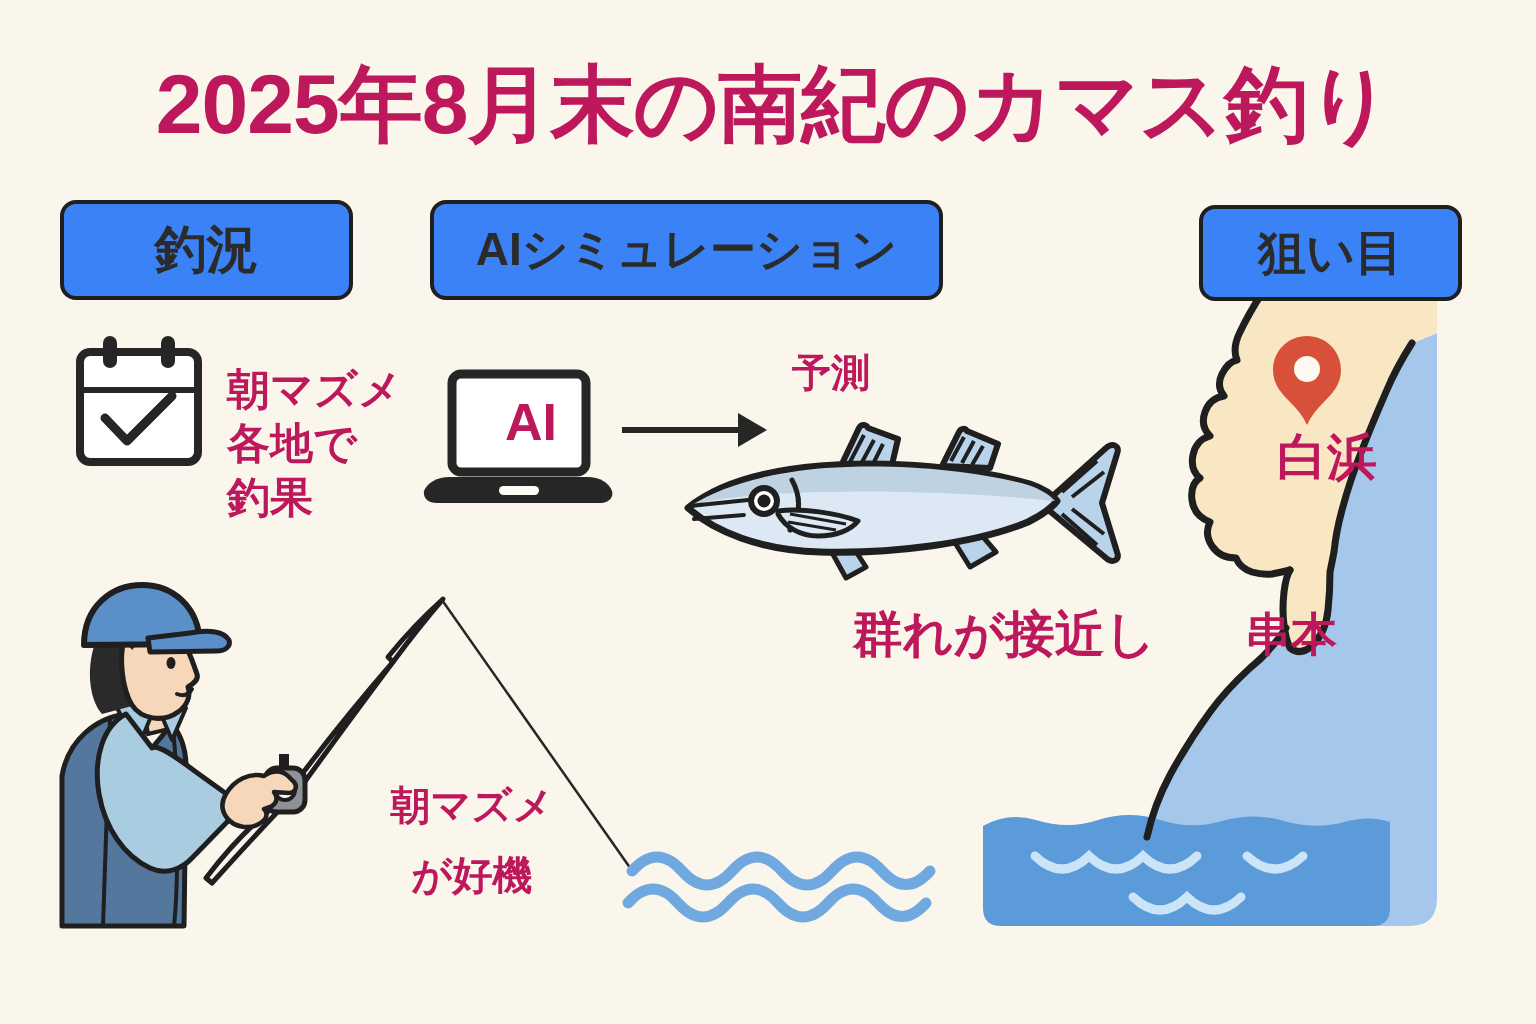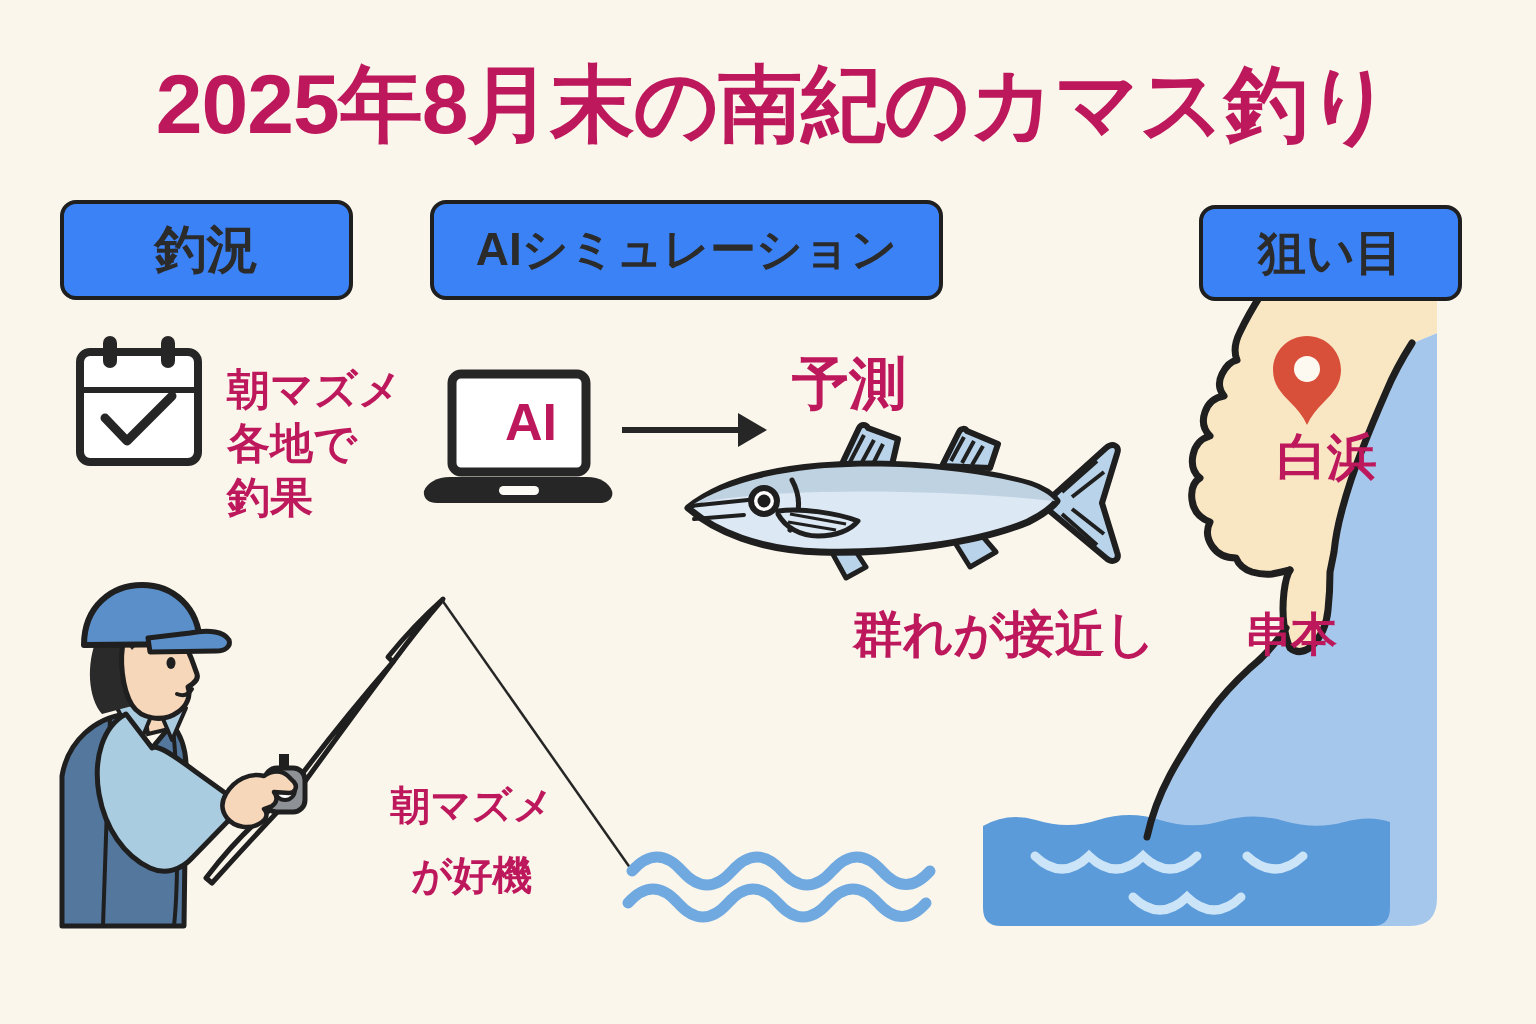--- a/index.html
+++ b/index.html
@@ -9,21 +9,21 @@
   #scene{position:absolute;left:0;top:0;z-index:0;}
   .txt{z-index:2;font-weight:700;color:#be185d;white-space:nowrap;margin-left:12px;}
   .title{left:0;right:0;top:48px;text-align:center;font-size:84px;letter-spacing:-1px;}
   .badge{z-index:2;background:#3b82f6;border:4px solid #1F1F1F;border-radius:16px;
          display:flex;align-items:center;justify-content:center;font-weight:900;color:#2B2B2B;}
   .badge1{left:60px;top:200px;width:285px;height:92px;font-size:52px;}
   .badge2{left:430px;top:200px;width:505px;height:92px;font-size:46px;}
   .badge3{left:1155px;top:205px;width:255px;height:88px;font-size:48px;margin-left:44px;}
   .note{left:215px;top:362px;font-size:43px;line-height:54px;}
   .ai-screen{left:452px;top:392px;width:134px;text-align:center;font-size:52px;line-height:60px;}
-  .yosoku{left:780px;top:346px;font-size:57px;}
+  .yosoku{left:780px;top:346px;font-size:39px;}
   .forecast{left:684px;top:598px;width:460px;text-align:right;font-size:50px;line-height:72px;}
   .shirahama{left:1265px;top:424px;font-size:50px;}
   .kushimoto{left:1233px;top:604px;font-size:46px;}
   .tip{left:320px;top:770px;width:280px;text-align:center;font-size:40px;line-height:70px;}
 </style>
 </head>
 <body>
 
 <svg id="scene" width="1536" height="1024" viewBox="0 0 1536 1024">
 

